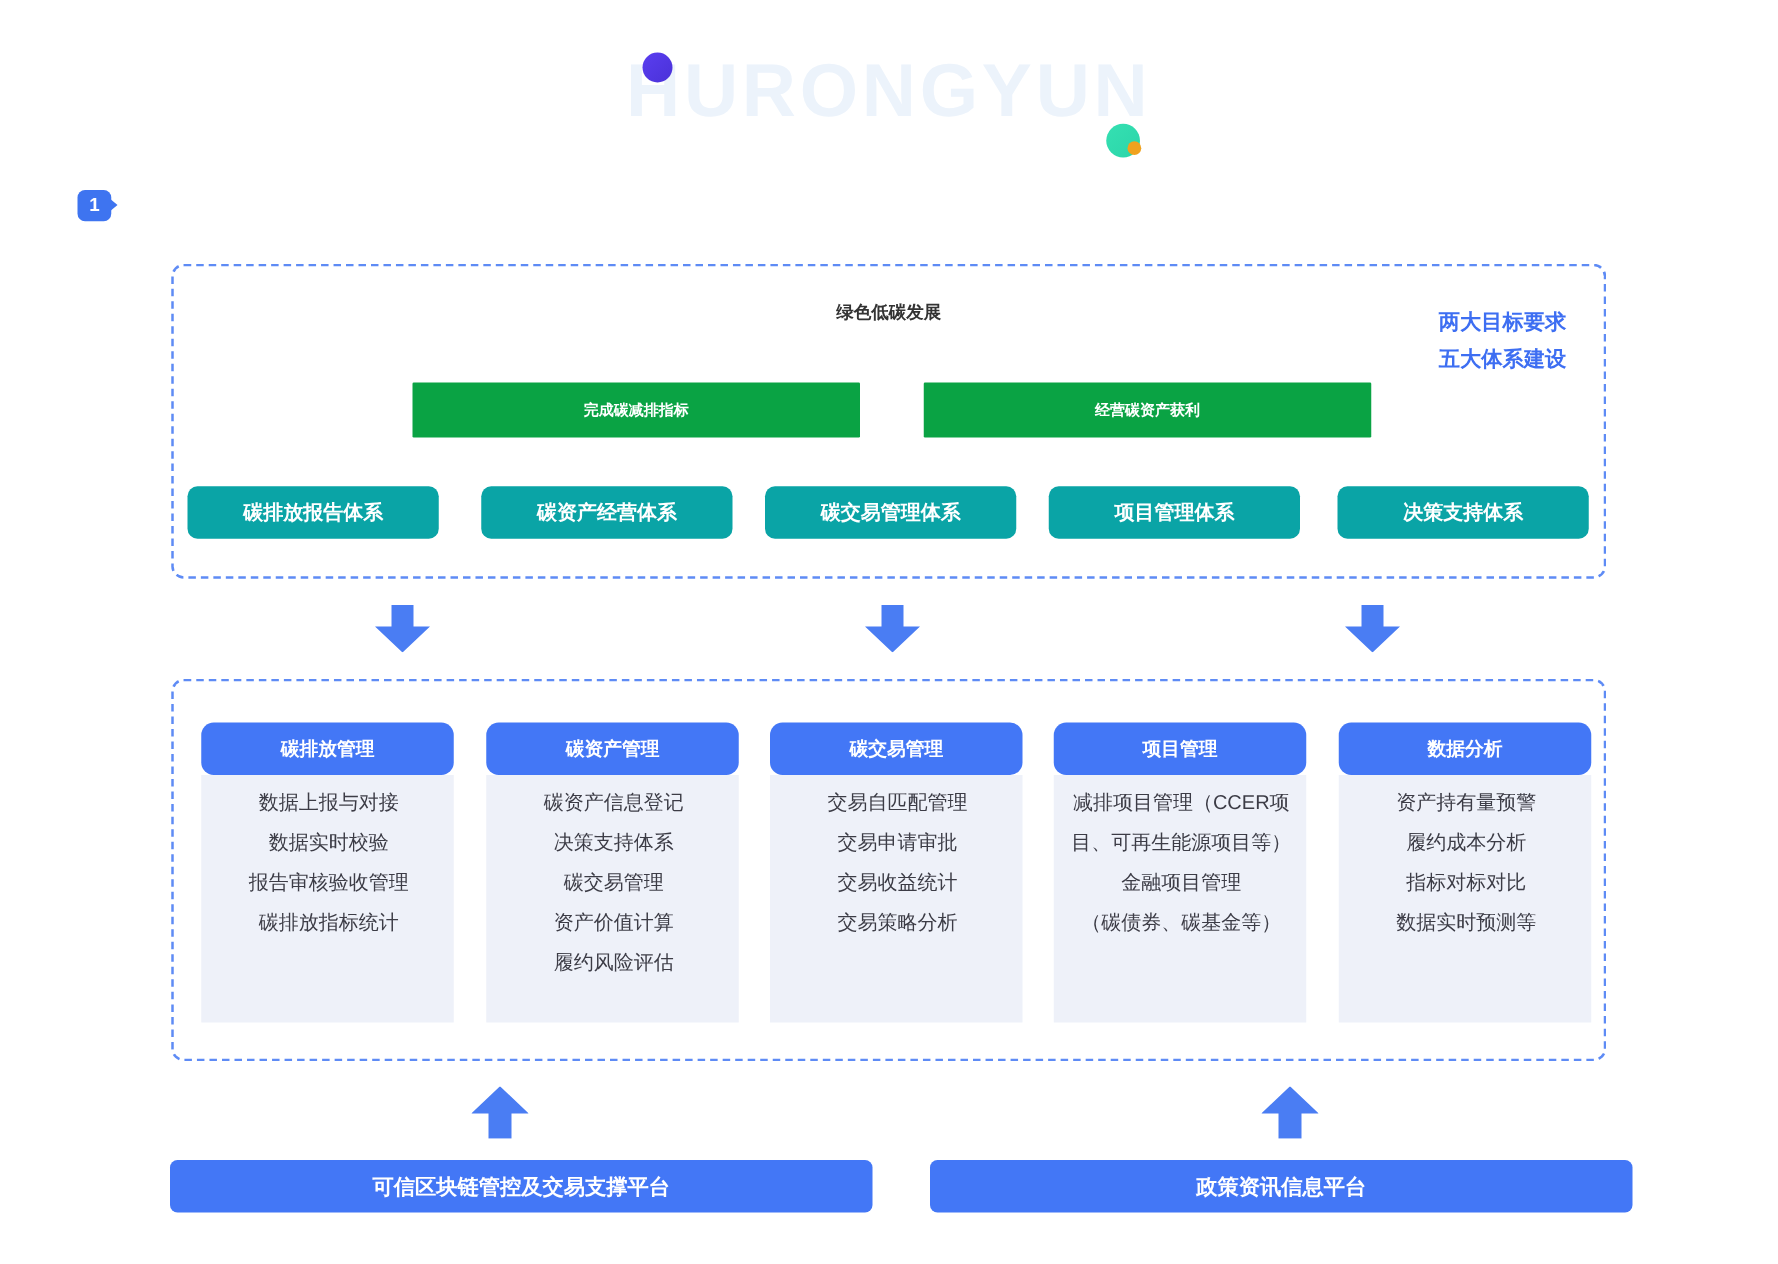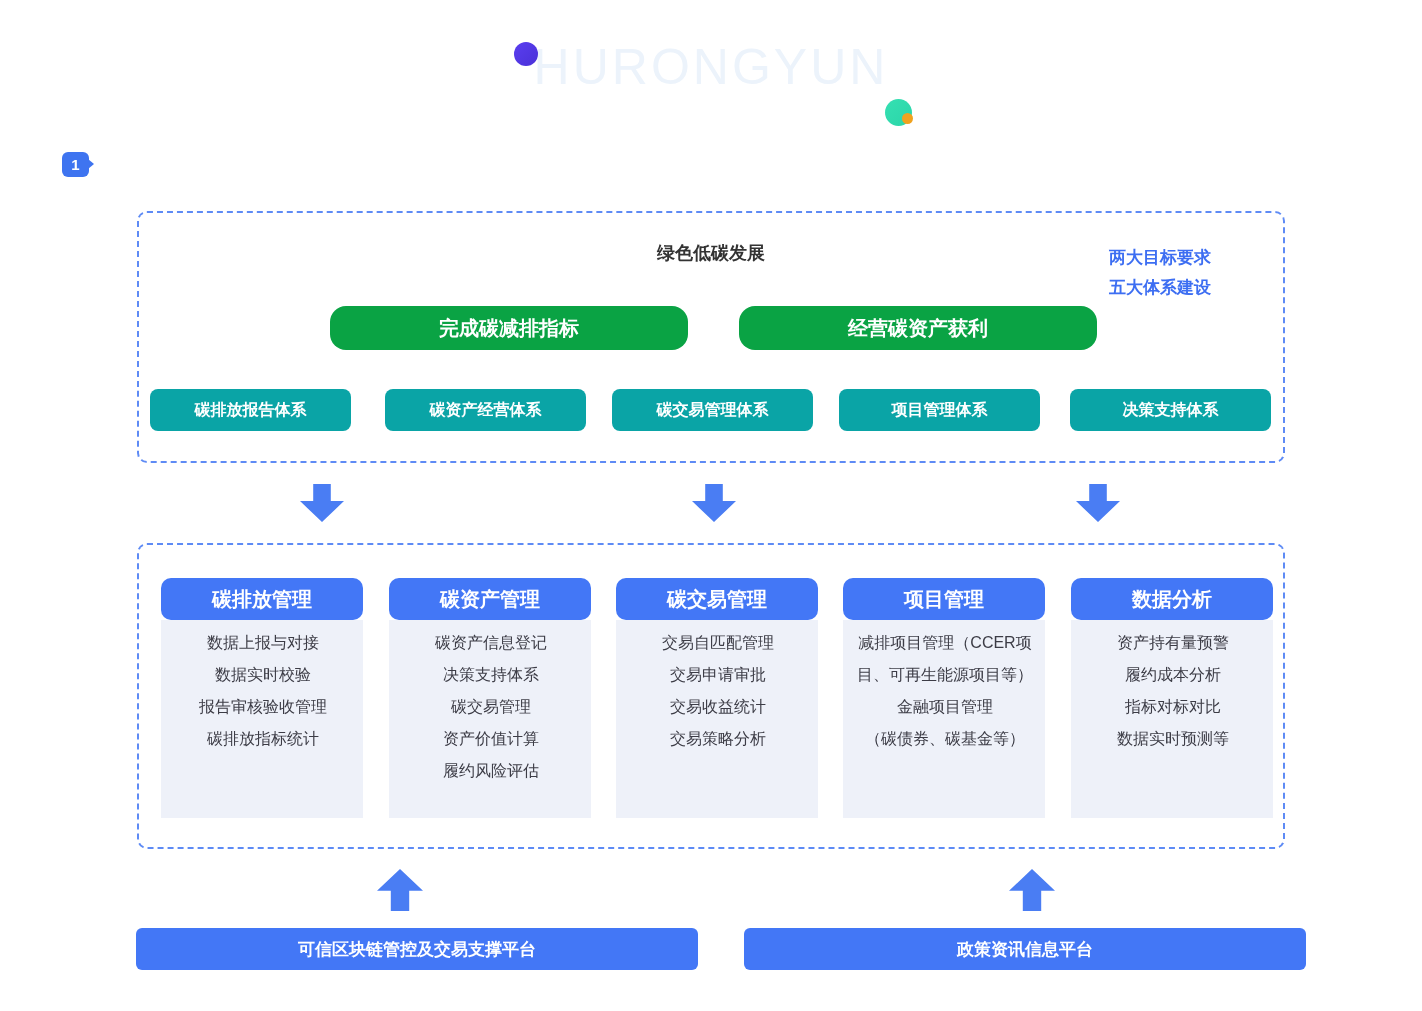--- a/index.html
+++ b/index.html
@@ -3,21 +3,21 @@
 <meta charset="utf-8">
 <style>
   html,body{margin:0;padding:0;background:#fff;}
   .canvas{
     position:relative;width:1422px;height:1011px;background:#fff;overflow:hidden;
     font-family:"Liberation Sans", sans-serif;
   }
   
   .watermark{
     position:absolute;left:0;right:0;top:38px;text-align:center;
-    font-size:50px;font-weight:400;letter-spacing:3px;
+    font-size:60px;font-weight:700;letter-spacing:3px;
     color:var(--watermark-blue,#ECF3FB);user-select:none;white-space:nowrap;
   }
   .dot{position:absolute;border-radius:50%;}
   .dot-purple{left:514px;top:42px;width:24px;height:24px;background:linear-gradient(135deg,#5a3ef0,var(--dot-purple,#4A31D8));}
   .dot-teal{left:885px;top:99px;width:27px;height:27px;background:linear-gradient(135deg,#35e0b2,var(--dot-teal,#2BD5A9));}
   .dot-orange{left:902px;top:113px;width:11px;height:11px;background:var(--dot-orange,#F0A21E);}
   
   .badge{
     position:absolute;left:62px;top:152px;width:27px;height:25px;border-radius:6px;
     background:var(--badge-blue,#3E74F0);color:#fff;font-size:15px;font-weight:700;
@@ -31,52 +31,52 @@
   
   .panel{
     position:absolute;border:2px dashed var(--dash-border,#5E8BF5);border-radius:10px;
     box-sizing:border-box;background:#fff;
   }
   .top-panel{left:137px;top:211px;width:1148px;height:252px;}
   .modules-panel{left:137px;top:543px;width:1148px;height:306px;}
   
   .top-title{
     position:absolute;left:0;right:0;top:28px;text-align:center;
-    font-size:18px;font-weight:700;color:var(--title-dark,#333333);
+    font-size:14px;font-weight:700;color:var(--title-dark,#333333);
   }
   .side-note{
-    position:absolute;right:44px;top:30px;width:130px;text-align:left;
+    position:absolute;right:30px;top:30px;width:130px;text-align:right;
     font-size:17px;font-weight:700;color:var(--note-blue,#3D6EF2);line-height:30px;
   }
   .btn{
     position:absolute;color:#fff;font-weight:700;text-align:center;
     display:flex;align-items:center;justify-content:center;box-sizing:border-box;
   }
-  .goal-btn{top:93px;width:358px;height:44px;border-radius:16px;background:var(--green,#0AA344);font-size:20px;}
+  .goal-btn{top:93px;width:358px;height:44px;border-radius:1px;background:var(--green,#0AA344);font-size:12px;}
   .goal-0{left:191px;} .goal-1{left:600px;}
   .sys-btn{top:176px;width:201px;height:42px;border-radius:8px;background:var(--teal,#0AA4A6);font-size:16px;}
   .sys-0{left:11px;} .sys-1{left:246px;} .sys-2{left:473px;} .sys-3{left:700px;} .sys-4{left:931px;}
   
   .arrow{position:absolute;background:var(--arrow-blue,#4A7DF3);}
   .arrow-down{
     width:44px;height:38px;top:484px;
     clip-path:polygon(30% 0,70% 0,70% 45%,100% 45%,50% 100%,0 45%,30% 45%);
   }
   .da-0{left:300px;} .da-1{left:692px;} .da-2{left:1076px;}
   .arrow-up{
     width:46px;height:42px;top:869px;
     clip-path:polygon(50% 0,100% 52%,70% 52%,70% 100%,30% 100%,30% 52%,0 52%);
   }
   .ua-0{left:377px;} .ua-1{left:1009px;}
   
   .module-card{position:absolute;top:33px;width:202px;}
   .mc-0{left:22px;} .mc-1{left:250px;} .mc-2{left:477px;} .mc-3{left:704px;} .mc-4{left:932px;}
   .module-header{
     height:42px;border-radius:10px;background:var(--blue,#4377F6);color:#fff;
-    font-size:20px;font-weight:700;display:flex;align-items:center;justify-content:center;
+    font-size:15px;font-weight:700;display:flex;align-items:center;justify-content:center;
   }
   .module-body{
     height:198px;background:var(--card-body-bg,#EEF1F9);box-sizing:border-box;
     padding:7px 8px 0 10px;text-align:center;
     font-size:16px;color:var(--item-text,#3C3C46);line-height:32px;
   }
   
   .platform-bar{
     top:928px;width:562px;height:42px;border-radius:6px;background:var(--blue,#4377F6);font-size:17px;
   }

